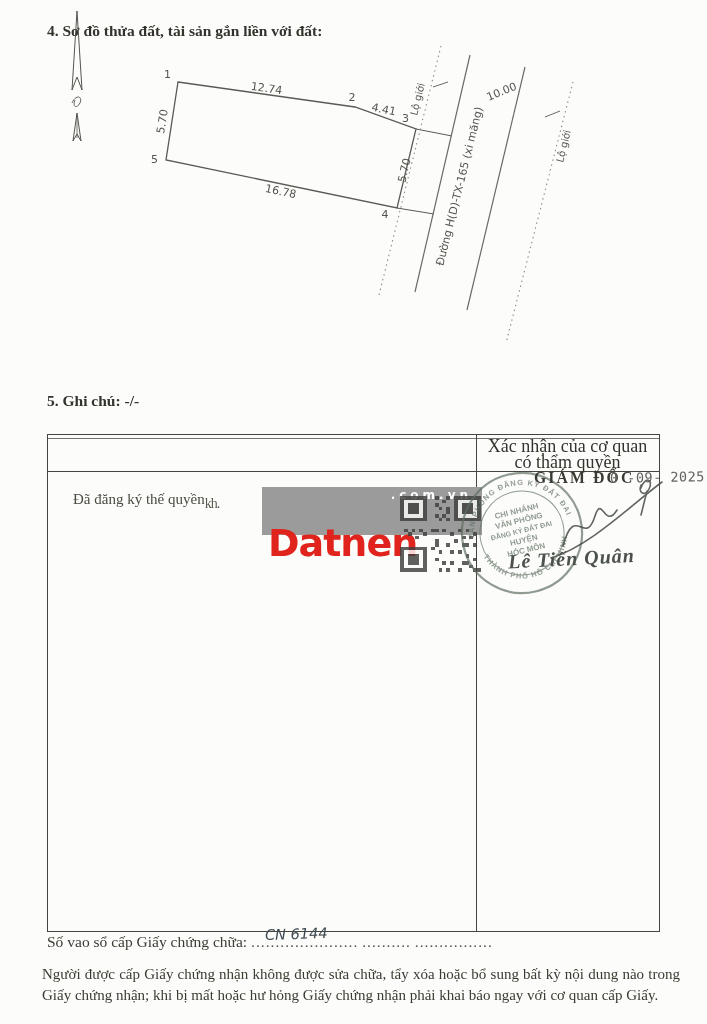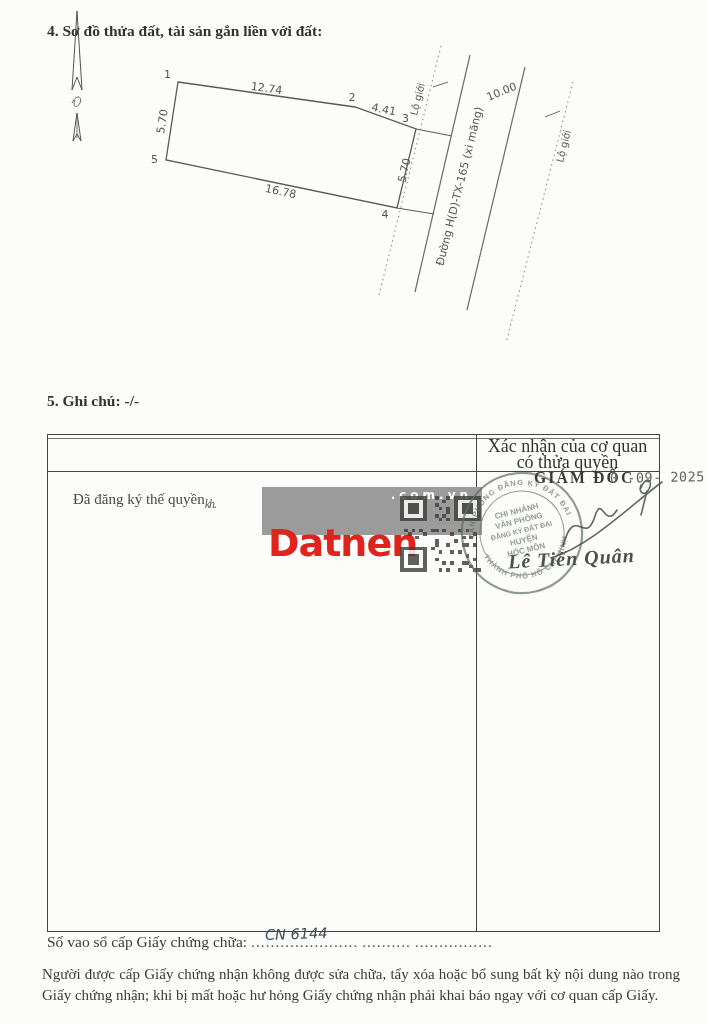--- a/index.html
+++ b/index.html
@@ -12,21 +12,21 @@
   .diagram text{font-family:"DejaVu Sans",sans-serif;fill:#55554f;}
   
   .tbl{position:absolute;left:47px;top:434px;width:611px;height:496px;
        border:1.6px solid #45453f;}
   .tbl-inner-top{position:absolute;left:0;top:3px;width:100%;height:1px;background:#45453f;opacity:.75;}
   .tbl-divider{position:absolute;left:428px;top:0;width:1.4px;height:100%;background:#45453f;}
   .tbl-hsep{position:absolute;left:0;top:36px;width:100%;height:1.2px;background:#45453f;}
   .hdr-left{position:absolute;left:0;top:8px;width:428px;text-align:center;font-size:15px;color:#33332d;}
   .hdr-right{position:absolute;left:428px;top:3px;width:183px;text-align:center;font-size:18px;line-height:16px;color:#33332d;}
   .entry{position:absolute;left:25px;top:56px;font-size:15px;color:#4a4a42;}
-  .entry .note{font-size:12px;color:#5a5a52;font-style:italic;vertical-align:-4px;letter-spacing:-1px;}
+  .entry .note{font-size:14px;color:#5a5a52;vertical-align:-4px;letter-spacing:-1px;}
   
   .wm{position:absolute;left:262px;top:487px;width:220px;height:48px;background:#9b9b9b;z-index:2;}
   .wm .dom{position:absolute;right:10px;top:1px;color:#fdfdfd;font-family:"DejaVu Sans",sans-serif;
            font-weight:bold;font-size:12px;letter-spacing:4px;}
   .wm .brand{position:absolute;left:6px;top:2px;color:#e0231c;font-family:"DejaVu Sans",sans-serif;
            font-weight:800;font-size:38px;letter-spacing:-1px;margin-top:32px;}
   .qr{position:absolute;left:400px;top:496px;width:81px;height:76px;z-index:3;opacity:.82;}
   .stamp{position:absolute;left:452px;top:463px;width:140px;height:140px;z-index:4;}
   .stamp text{font-family:"Liberation Sans",sans-serif;font-weight:bold;}
   .giamdoc{position:absolute;left:534px;top:468px;z-index:5;font-weight:bold;font-size:15px;
@@ -91,21 +91,21 @@
   </svg>
 
   <div class="abs heading" style="left:47px;top:392px;text-align:right;">5. Ghi chú: -/-</div>
 
   <div class="tbl">
     <div class="tbl-inner-top"></div>
     <div class="tbl-divider"></div>
     <div class="tbl-hsep"></div>
     <div class="hdr-right">
       <div>Xác nhận của cơ quan</div>
-      <div>có thửa quyền</div>
+      <div>có thẩm quyền</div>
     </div>
     <div class="entry">
       <span>Đã đăng ký thế quyền</span><span class="note">kh.</span>
     </div>
   </div>
 
   <div class="wm">
     <span class="dom">.com.vn</span>
     <span class="brand">Datnen</span>
   </div>

